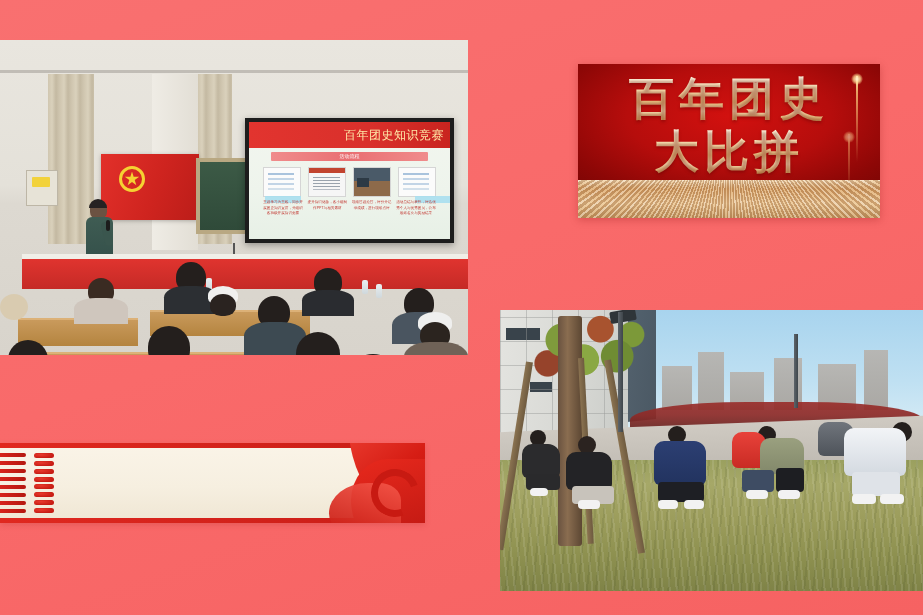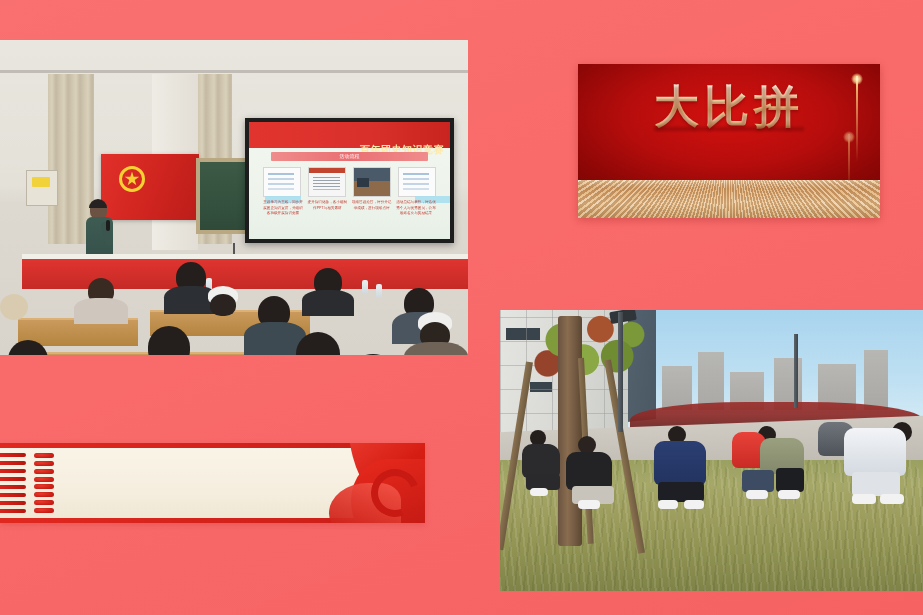--- a/index.html
+++ b/index.html
@@ -111,24 +111,23 @@
     position: relative; width: 100%; height: 100%;
     background: linear-gradient(#f2f6ef 0%, #eef4ec 60%, #e7f0e6 100%);
     overflow: hidden;
   }
   .slide-top {
     position: absolute; left: 0; right: 0; top: 0; height: 26px;
     background: linear-gradient(90deg,#e2342f 0%, #d9302b 60%, #c9241f 100%);
   }
   .slide-title {
     position: absolute; right: 6px; top: 5px;
-    font-size: 10px; color: #ffe9a8; letter-spacing: .5px;
-    font-weight: bold;
+    font-size: 12px; color: #ffe9a8; letter-spacing: .5px;
+    font-weight: normal;
     white-space: nowrap;
-    margin-top: 16px;
   }
   .slide-subbar {
     position: absolute; left: 22px; right: 22px; top: 30px; height: 9px;
     background: linear-gradient(90deg,#f08c8c,#e96f72,#f08c8c);
     border-radius: 1px;
   }
   .slide-subbar span{
     position:absolute; left:50%; top:1px; transform:translateX(-50%);
     font-size:5px; color:#fff;
   }
@@ -344,21 +343,21 @@
     letter-spacing: 5px;
     background: linear-gradient(#fff6e2 0%, #fbe3b2 30%, #e8bf7e 58%, #f7dcae 78%, #d9a960 100%);
     -webkit-background-clip: text;
     background-clip: text;
     color: transparent;
     -webkit-text-fill-color: transparent;
     text-shadow: 0 2px 3px rgba(90,0,0,.35);
     line-height: 1;
   }
   .t-line.l1 { font-size: 45px; }
-  .t-line.l2 { font-size: 45px; margin-top: 8px; text-decoration: underline; }
+  .t-line.l2 { font-size: 45px; margin-top: 8px; }
   .wood {
     position: absolute; left: 0; right: 0; bottom: 0; height: 38px;
     background:
       linear-gradient(#b9793f 0%, #d9a469 26%, #e8c28f 62%, #c79a63 100%);
     overflow: hidden;
   }
   .wood:after{
     content:"";
     position:absolute; left:-40%; right:-40%; top:0; bottom:0;
     background:
@@ -620,20 +619,21 @@
       <div class="p-leg" style="left:34px; top:58px; width:48px; height:24px; background:#dfe3e8;"></div>
       <div class="p-shoe" style="left:34px; top:80px; width:24px; height:10px;"></div>
       <div class="p-shoe" style="left:62px; top:80px; width:24px; height:10px;"></div>
     </div>
   </div>
 
   <div id="banner-title">
     <div class="sparkle"></div>
     <div class="sparkle s2"></div>
     <div class="title-lines">
+      <div class="t-line l1">百年团史</div>
       <div class="t-line l2">大比拼</div>
     </div>
     <div class="wood">
       <div class="wood-glow"></div>
     </div>
   </div>
 
   <div id="banner-branch">
     <div class="edge-top"></div>
     <div class="edge-bottom"></div>

